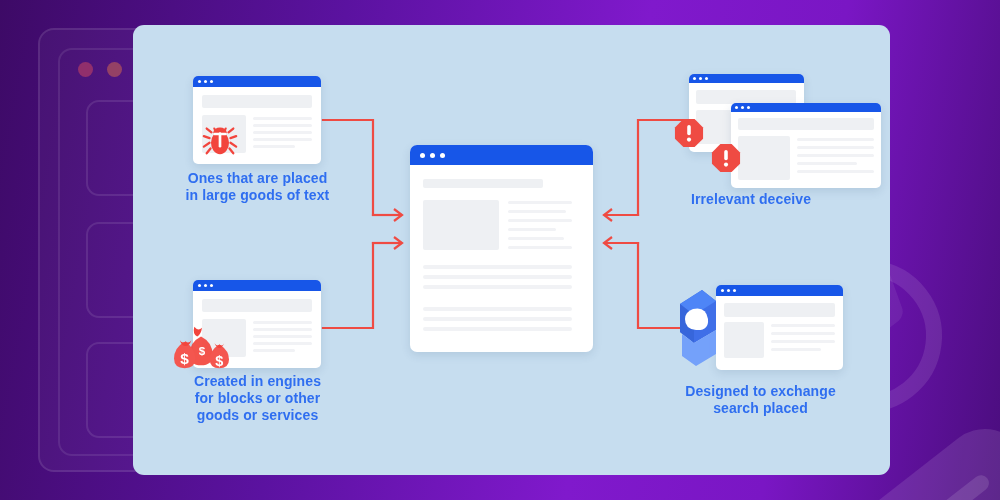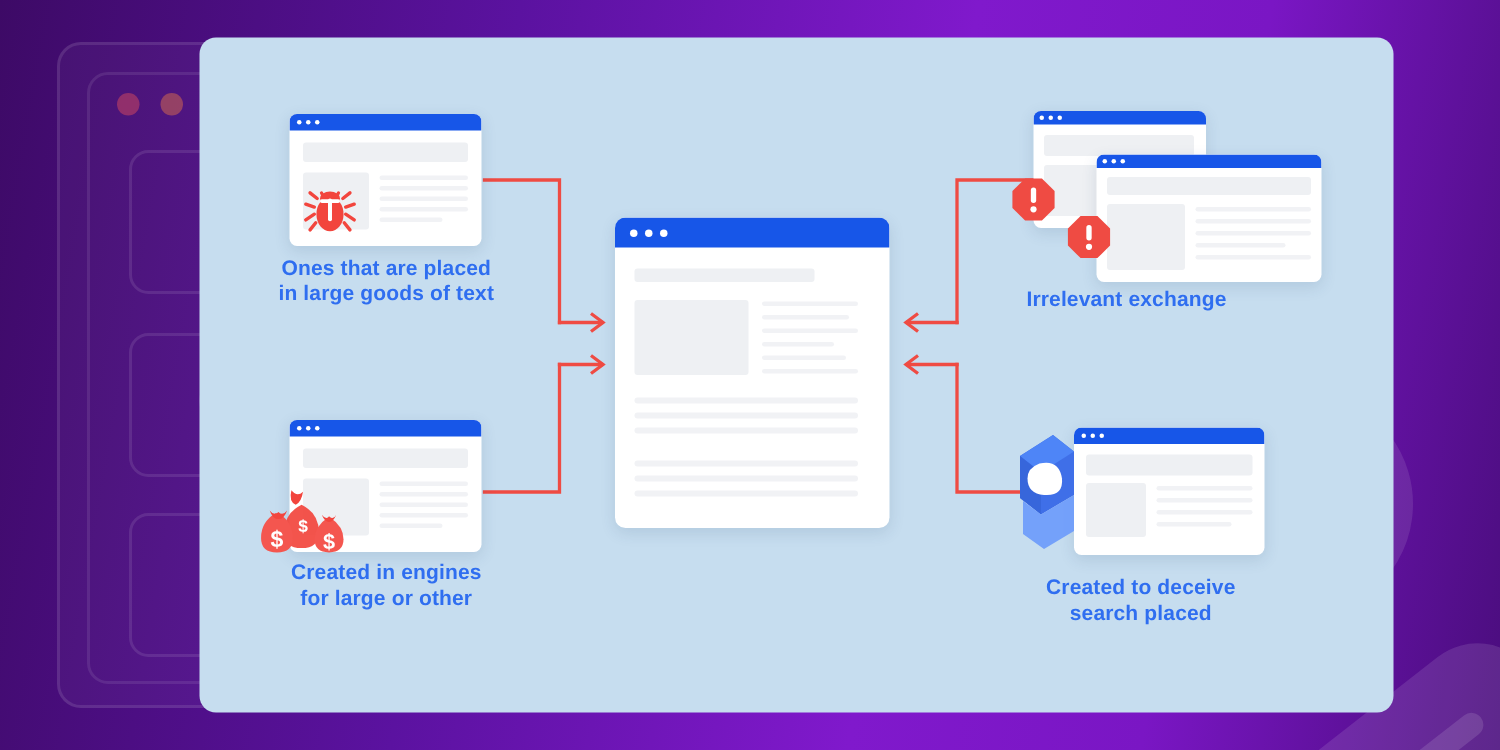--- a/index.html
+++ b/index.html
@@ -84,21 +84,20 @@
     transform: rotate(-38deg);
   }
 
   
   #panel {
     position: absolute;
     left: 133px; top: 25px;
     width: 757px; height: 450px;
     background: #c6ddef;
     border-radius: 11px;
-    padding-left: 39px;
   }
 
   
   .win {
     position: absolute;
     background: #ffffff;
     border-radius: 5px;
     box-shadow: 0 3px 10px rgba(40,70,110,0.13);
     overflow: hidden;
   }
@@ -287,21 +286,22 @@
         <path d="M49 25 q-9 6 -9 15 q0 9 10 9 q10 0 10 -9 q0 -9 -9 -15z" fill="#f4564f"></path>
         <path d="M9 20 q3 4 6 1 q3 3 6 -1 q-2 6 -6 6 q-4 0 -6 -6z" fill="#f2453d"></path>
         <path d="M45 23 q3 4 5 1 q3 3 5 -1 q-2 5 -5 5 q-3 0 -5 -5z" fill="#f2453d"></path>
         <text x="14" y="45" font-family="Liberation Sans, sans-serif" font-size="16" font-weight="700" fill="#ffffff" text-anchor="middle">$</text>
         <text x="50" y="47" font-family="Liberation Sans, sans-serif" font-size="15" font-weight="700" fill="#ffffff" text-anchor="middle">$</text>
         <text x="32" y="35" font-family="Liberation Sans, sans-serif" font-size="12" font-weight="700" fill="#ffffff" text-anchor="middle">$</text>
       </svg>
     </div>
     <div class="label" id="label-money">
       <div>Created in engines</div>
-      <div>for large or other</div>
+      <div>for blocks or other</div>
+      <div>goods or services</div>
     </div>
 
     <div class="win" id="card-center">
       <div class="win-bar">
         <span class="dot"></span>
         <span class="dot"></span>
         <span class="dot"></span>
       </div>
       <div class="win-body">
         <div class="block" style="left:13px;top:14px;width:120px;height:9px;"></div>
@@ -356,21 +356,21 @@
       </svg>
     </div>
     <div class="icon-wrap" id="badge-b">
       <svg viewBox="0 0 32 32" width="30" height="30">
         <polygon points="10,1 22,1 31,10 31,22 22,31 10,31 1,22 1,10" fill="#ef4b43"></polygon>
         <rect x="14.1" y="7.5" width="3.8" height="11" rx="1.9" fill="#ffffff"></rect>
         <circle cx="16" cy="23" r="2.2" fill="#ffffff"></circle>
       </svg>
     </div>
     <div class="label" id="label-irr">
-      <div>Irrelevant exchange</div>
+      <div>Irrelevant deceive</div>
     </div>
 
     <div class="win" id="card-deceive">
       <div class="win-bar">
         <span class="dot"></span>
         <span class="dot"></span>
         <span class="dot"></span>
       </div>
       <div class="win-body">
         <div class="block" style="left:8px;top:7px;width:111px;height:14px;"></div>
@@ -384,18 +384,18 @@
     <div class="icon-wrap" id="mask-icon">
       <svg viewBox="0 0 66 80" width="66" height="80">
         <path d="M30 2 L8 16 L8 44 L22 55 L44 42 L44 13 Z" fill="#3f6fe8"></path>
         <path d="M44 13 L30 2 L8 16 L22 27 Z" fill="#4e85f7"></path>
         <path d="M22 55 L22 27 L8 16 L8 44 Z" fill="#3665d8" opacity="0.85"></path>
         <path d="M22 55 L44 42 L44 66 L24 78 L10 68 L10 46 Z" fill="#6d9bfb" opacity="0.92"></path>
         <path d="M21 21 q13 -3 15 10 q1 12 -12 11 q-11 -1 -11 -11 q0 -7 8 -10z" fill="#ffffff"></path>
       </svg>
     </div>
     <div class="label" id="label-deceive">
-      <div>Created to deceive</div>
+      <div>Designed to exchange</div>
       <div>search placed</div>
     </div>
 
   </div>
 </div>
 
 </body></html>

